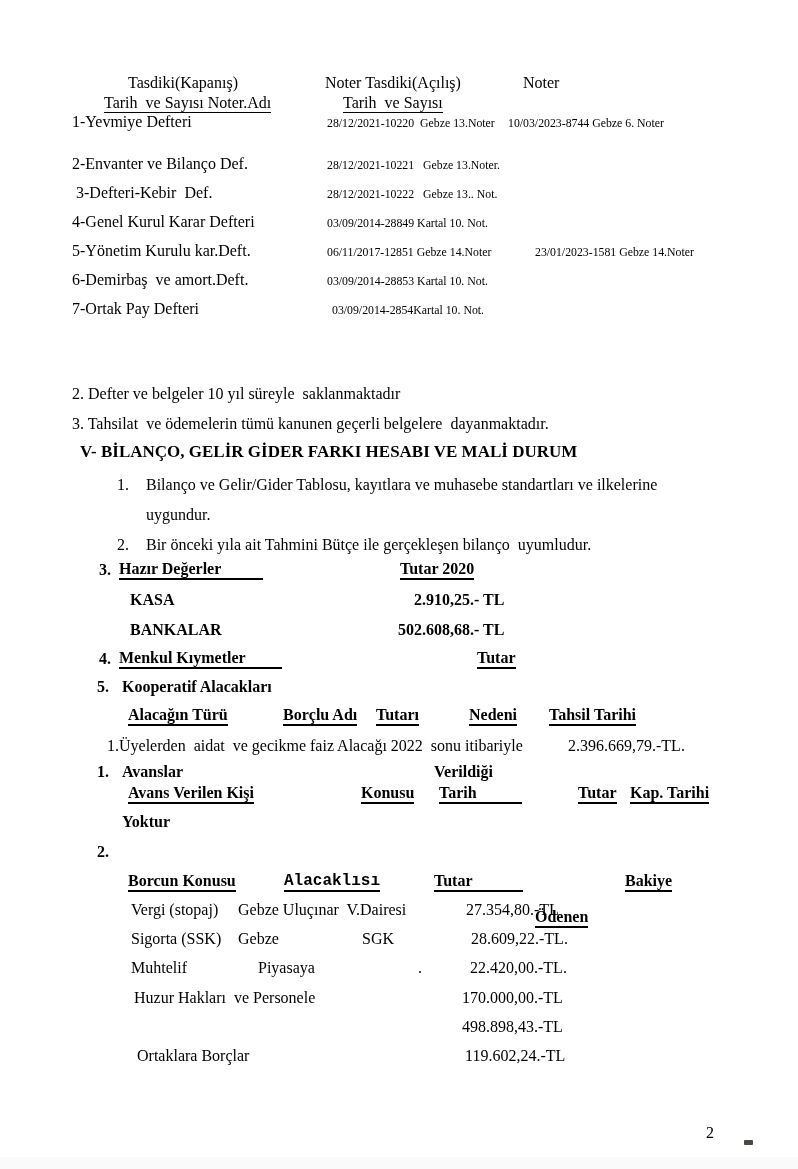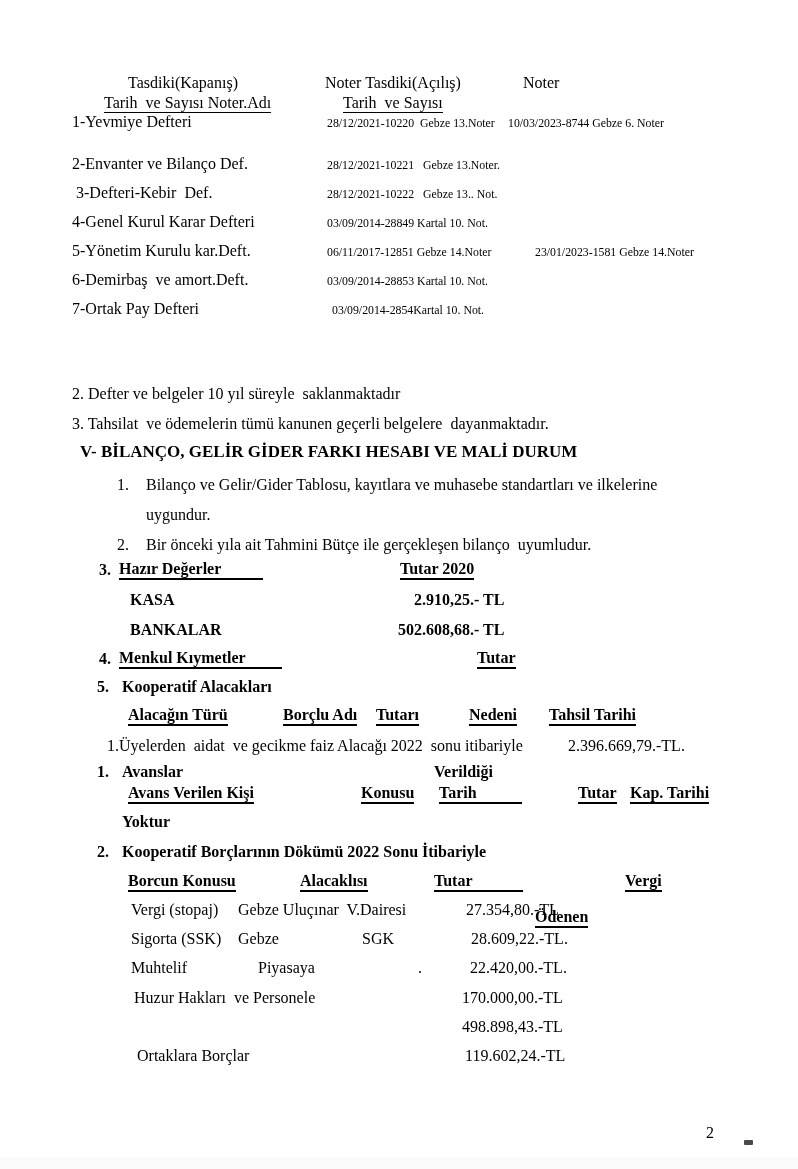--- a/index.html
+++ b/index.html
@@ -96,27 +96,26 @@
 
   <span class="t b u2" style="left:128px;top:784px;">Avans Verilen Kişi</span>
   <span class="t b u2" style="left:361px;top:784px;">Konusu</span>
   <span class="t b u2" style="left:439px;top:784px;padding-right:45px;">Tarih</span>
   <span class="t b u2" style="left:578px;top:784px;">Tutar</span>
   <span class="t b u2" style="left:630px;top:784px;">Kap. Tarihi</span>
 
   <span class="t b" style="left:122px;top:813px;">Yoktur</span>
 
   <span class="t b" style="left:97px;top:843px;">2.</span>
-  <span class="t b" style="left:122px;top:843px;">Kooperatif Borçlarının Dökümü 2022 Sonu İtibariyle</span>
 
   <span class="t b u2" style="left:128px;top:872px;">Borcun Konusu</span>
-  <span class="t b u2" style="left:300px;top:872px;">Alacaklısı</span>
+  <span class="t b u2" style="left:284px;top:872px;font-family:Liberation Mono, monospace;">Alacaklısı</span>
   <span class="t b u2" style="left:434px;top:872px;padding-right:50px;">Tutar</span>
   <span class="t b u2" style="left:535px;top:872px;margin-top:36px;">Ödenen</span>
-  <span class="t b u2" style="left:625px;top:872px;">Vergi</span>
+  <span class="t b u2" style="left:625px;top:872px;">Bakiye</span>
 
   <span class="t" style="left:131px;top:901px;">Vergi (stopaj)</span>
   <span class="t" style="left:238px;top:901px;">Gebze Uluçınar  V.Dairesi</span>
   <span class="t" style="left:466px;top:901px;">27.354,80.-TL</span>
 
   <span class="t" style="left:131px;top:930px;">Sigorta (SSK)</span>
   <span class="t" style="left:238px;top:930px;">Gebze</span>
   <span class="t" style="left:362px;top:930px;">SGK</span>
   <span class="t" style="left:471px;top:930px;">28.609,22.-TL.</span>
 

